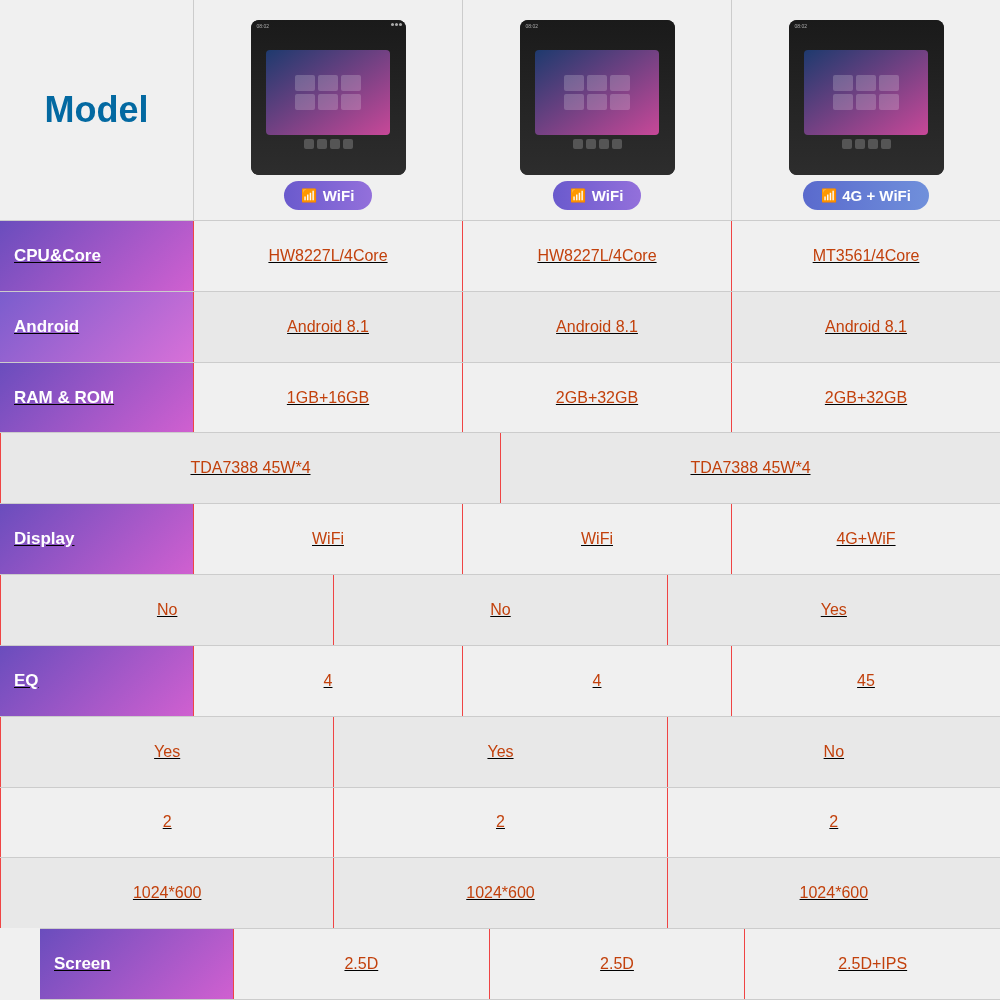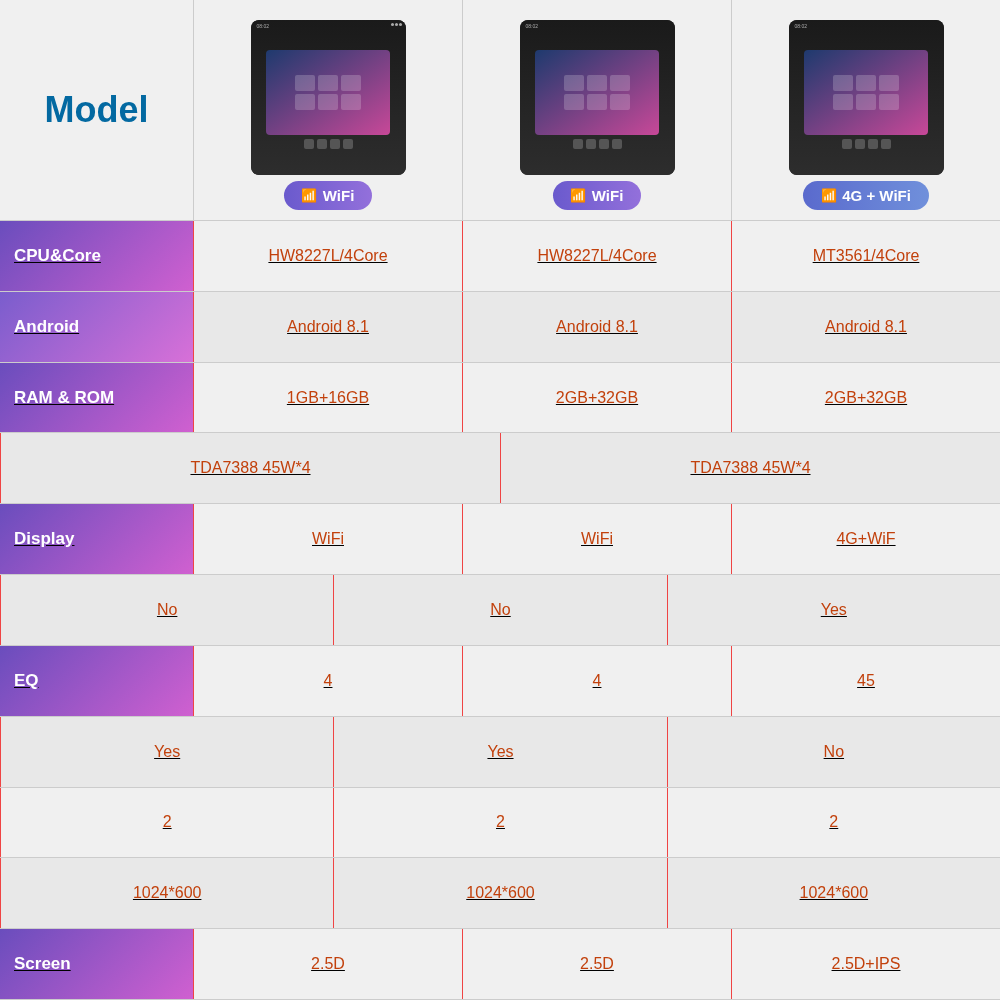--- a/index.html
+++ b/index.html
@@ -144,20 +144,21 @@
     }
 
     .spec-row {
       display: flex;
       flex: 1;
       border-top: 1px solid #ccc;
     }
 
     .spec-row:last-child {
       border-bottom: 1px solid #ccc;
+      margin-left: 40px;
     }
 
     .label-cell {
       width: 193px;
       min-width: 193px;
       display: flex;
       align-items: center;
       padding: 6px 14px;
       background: linear-gradient(135deg, #6a4dbd 0%, #d060d0 100%);
       color: white;

